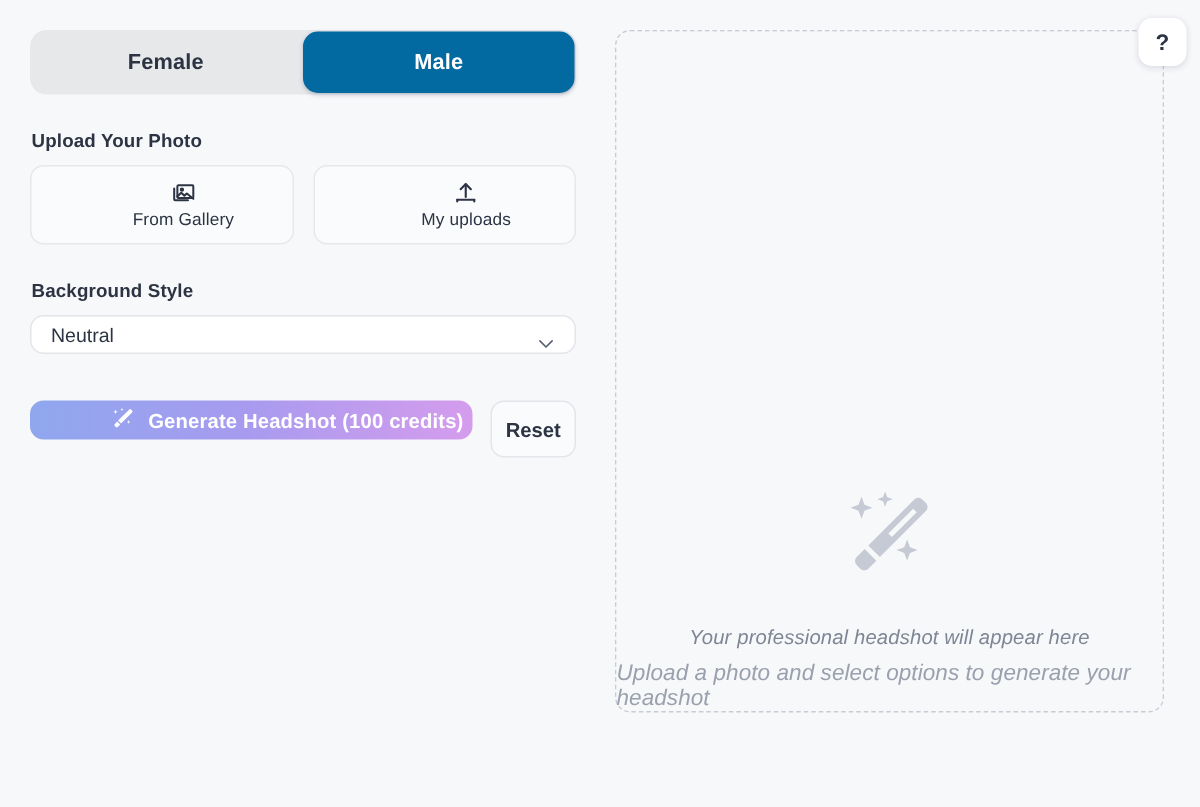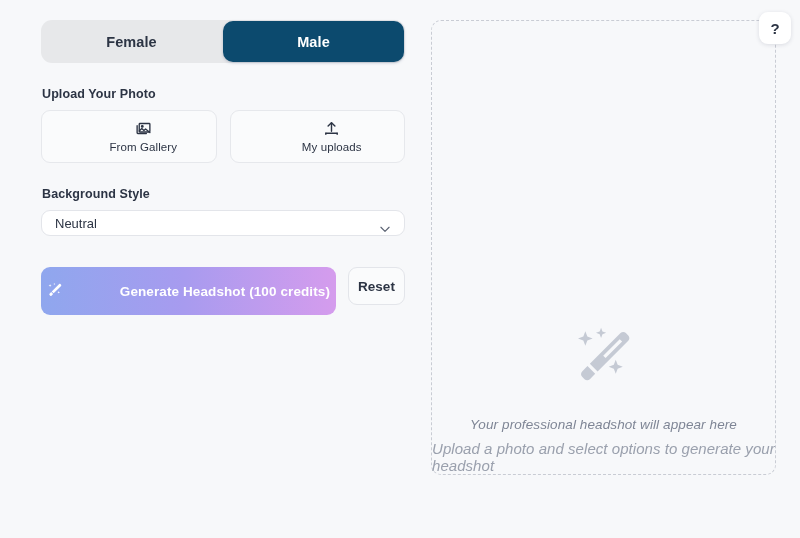--- a/index.html
+++ b/index.html
@@ -22,21 +22,20 @@
     display: flex;
     flex-direction: row;
   }
 
   
   .left-panel {
     width: 400px;
     box-sizing: border-box;
     padding: 20px 16px 0 20px;
     position: relative;
-    margin-left: 21px;
   }
 
   
   .gender-toggle {
     display: flex;
     background: #e7e8ea;
     border-radius: 11px;
     height: 43px;
     padding: 0;
     overflow: visible;
@@ -52,21 +51,21 @@
     font-weight: 600;
     letter-spacing: 0.1px;
     color: #2c3444;
     border-radius: 10px;
     cursor: pointer;
     user-select: none;
     box-sizing: border-box;
     margin: 0;
   }
   .gender-option.active {
-    background: #0c4a6e;
+    background: #0369a1;
     color: #ffffff;
     margin: 1px;
     box-shadow: 0 1px 3px rgba(30,50,90,0.25);
   }
 
   
   .section-label {
     font-size: 12.5px;
     font-weight: 600;
     color: #2c3444;
@@ -134,31 +133,31 @@
 
   
   .action-row {
     display: flex;
     gap: 12px;
     margin-top: 19px;
     align-items: stretch;
   }
   .generate-btn {
     flex: 1;
-    height: 48px;
+    height: 26px;
     border-radius: 9px;
     border: none;
     background: linear-gradient(90deg, #8fa7ee 0%, #a79bef 48%, #d59ced 100%);
     color: #ffffff;
     font-size: 13.5px;
     font-weight: 600;
     font-family: "Liberation Sans", sans-serif;
     display: flex;
     align-items: center;
-    justify-content: space-between;
+    justify-content: flex-end;
     gap: 9px;
     cursor: pointer;
     letter-spacing: 0.1px;
   }
   .reset-btn {
     width: 57px;
     height: 38px;
     border-radius: 9px;
     background: #fafbfc;
     border: 1px solid #e3e5ea;

